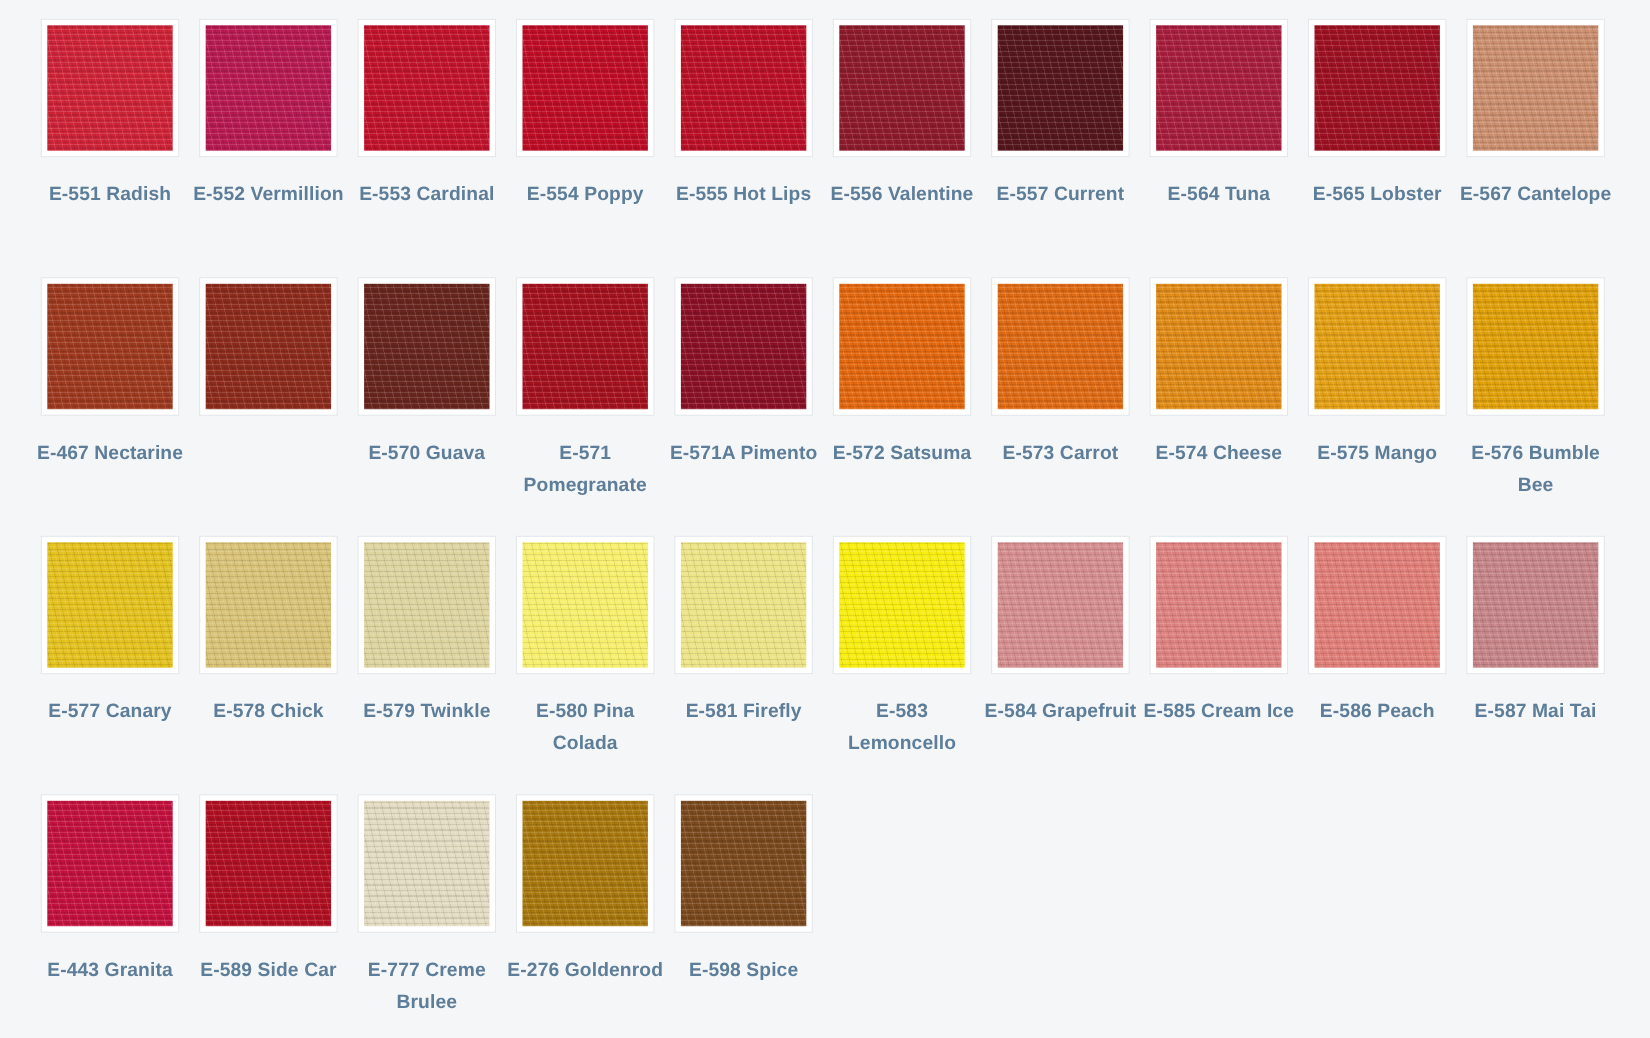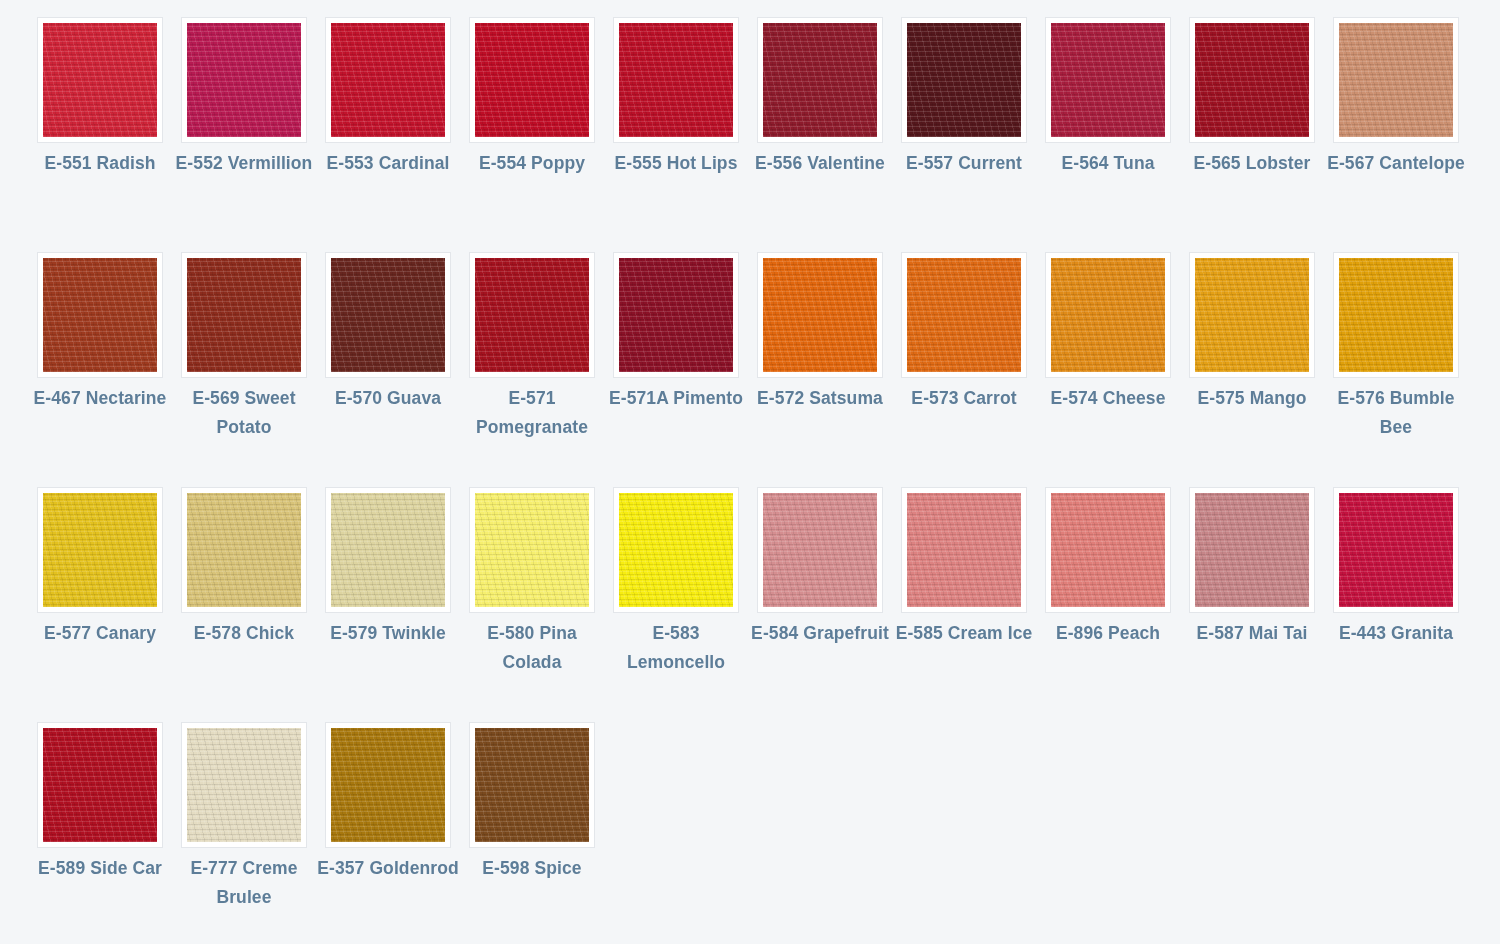--- a/index.html
+++ b/index.html
@@ -81,21 +81,21 @@
         rgba(0,0,0,0.00) 3px,
         rgba(0,0,0,0.07) 3px,
         rgba(0,0,0,0.07) 4px,
         rgba(0,0,0,0.00) 4px,
         rgba(0,0,0,0.00) 7px
       );
     pointer-events: none;
   }
 
   .swatch-label {
-    margin-top: 6px;
+    margin-top: 19px;
     width: 150px;
     text-align: center;
     font-size: 17.5px;
     font-weight: bold;
     line-height: 29px;
     color: #5d7d98;
     letter-spacing: 0.1px;
   }
 </style>
 </head>
@@ -165,21 +165,20 @@
     <div class="swatch-cell">
       <div class="swatch-frame">
         <div class="swatch-color" style="background-color: rgb(158, 58, 31);"></div>
       </div>
       <div class="swatch-label">E-467 Nectarine</div>
     </div>
     <div class="swatch-cell">
       <div class="swatch-frame">
         <div class="swatch-color" style="background-color: rgb(141, 44, 29);"></div>
       </div>
-      <div class="swatch-label">E-569 Sweet Potato</div>
     </div>
     <div class="swatch-cell">
       <div class="swatch-frame">
         <div class="swatch-color" style="background-color: rgb(104, 38, 31);"></div>
       </div>
       <div class="swatch-label">E-570 Guava</div>
     </div>
     <div class="swatch-cell">
       <div class="swatch-frame">
         <div class="swatch-color" style="background-color: rgb(165, 18, 31);"></div>
@@ -241,41 +240,47 @@
       <div class="swatch-label">E-579 Twinkle</div>
     </div>
     <div class="swatch-cell">
       <div class="swatch-frame">
         <div class="swatch-color" style="background-color: rgb(246, 239, 110);"></div>
       </div>
       <div class="swatch-label">E-580 Pina Colada</div>
     </div>
     <div class="swatch-cell">
       <div class="swatch-frame">
+        <div class="swatch-color" style="background-color: rgb(236, 228, 135);"></div>
+      </div>
+      <div class="swatch-label">E-581 Firefly</div>
+    </div>
+    <div class="swatch-cell">
+      <div class="swatch-frame">
         <div class="swatch-color" style="background-color: rgb(247, 237, 16);"></div>
       </div>
       <div class="swatch-label">E-583 Lemoncello</div>
     </div>
     <div class="swatch-cell">
       <div class="swatch-frame">
         <div class="swatch-color" style="background-color: rgb(213, 142, 144);"></div>
       </div>
       <div class="swatch-label">E-584 Grapefruit</div>
     </div>
     <div class="swatch-cell">
       <div class="swatch-frame">
         <div class="swatch-color" style="background-color: rgb(221, 130, 129);"></div>
       </div>
       <div class="swatch-label">E-585 Cream Ice</div>
     </div>
     <div class="swatch-cell">
       <div class="swatch-frame">
         <div class="swatch-color" style="background-color: rgb(224, 126, 121);"></div>
       </div>
-      <div class="swatch-label">E-896 Peach</div>
+      <div class="swatch-label">E-586 Peach</div>
     </div>
     <div class="swatch-cell">
       <div class="swatch-frame">
         <div class="swatch-color" style="background-color: rgb(198, 133, 136);"></div>
       </div>
       <div class="swatch-label">E-587 Mai Tai</div>
     </div>
     <div class="swatch-cell">
       <div class="swatch-frame">
         <div class="swatch-color" style="background-color: rgb(196, 18, 63);"></div>
@@ -291,21 +296,21 @@
     <div class="swatch-cell">
       <div class="swatch-frame">
         <div class="swatch-color" style="background-color: rgb(228, 220, 194);"></div>
       </div>
       <div class="swatch-label">E-777 Creme Brulee</div>
     </div>
     <div class="swatch-cell">
       <div class="swatch-frame">
         <div class="swatch-color" style="background-color: rgb(168, 120, 14);"></div>
       </div>
-      <div class="swatch-label">E-357 Goldenrod</div>
+      <div class="swatch-label">E-276 Goldenrod</div>
     </div>
     <div class="swatch-cell">
       <div class="swatch-frame">
         <div class="swatch-color" style="background-color: rgb(123, 74, 30);"></div>
       </div>
       <div class="swatch-label">E-598 Spice</div>
     </div>
   </main>
 
 </body></html>

